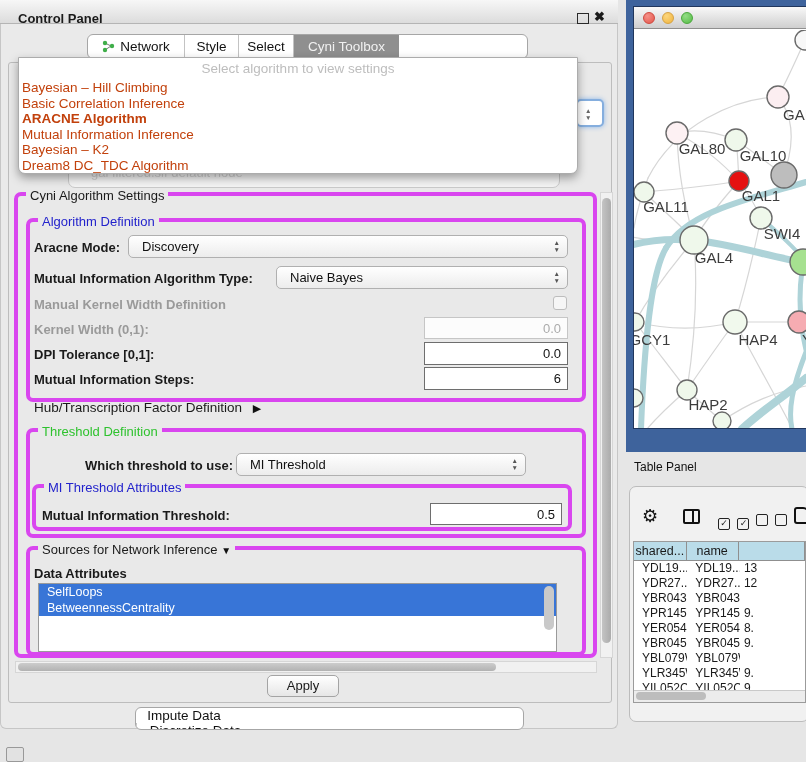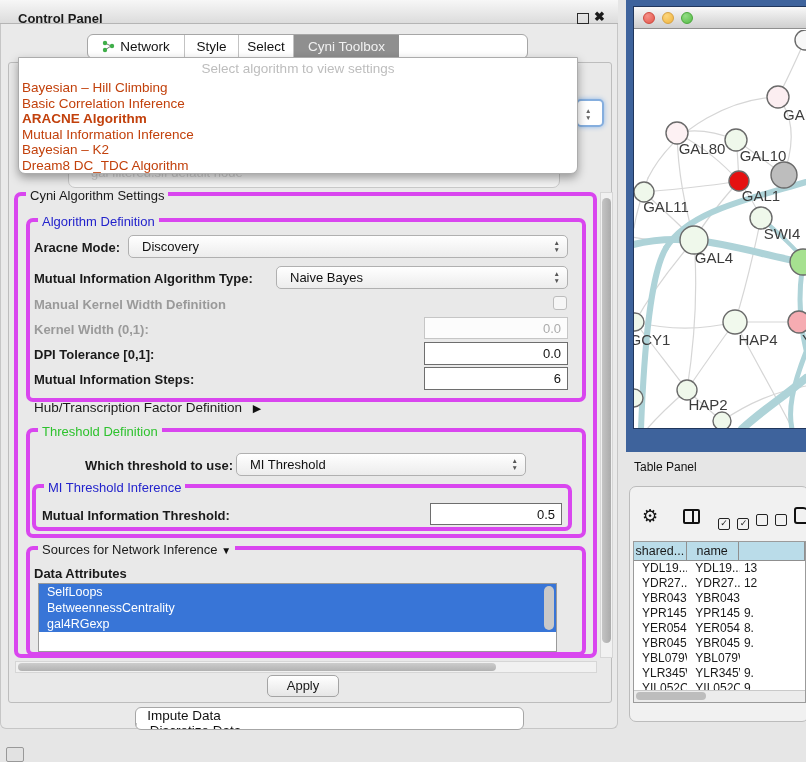--- a/index.html
+++ b/index.html
@@ -177,36 +177,35 @@
 
   <div class="abs grpbox" style="left:26px;top:428px;width:560px;height:110px;">
     <span class="grptitle t-green">Threshold Definition</span>
   </div>
   <div class="abs lbl" style="left:85px;top:458px;">Which threshold to use:</div>
   <div class="abs combo" style="left:236px;top:453px;width:290px;height:23px;">
     <span>MI Threshold</span>
     <span class="arr">▲<br>▼</span>
   </div>
   <div class="abs grpbox" style="left:32px;top:484px;width:540px;height:47px;">
-    <span class="grptitle t-blue">MI Threshold Inference</span>
+    <span class="grptitle t-blue">MI Threshold Attributes</span>
   </div>
   <div class="abs lbl" style="left:42px;top:508px;">Mutual Information Threshold:</div>
   <div class="abs field" style="left:430px;top:503px;width:132px;height:22px;">0.5</div>
 
   <div class="abs grpbox" style="left:26px;top:546px;width:560px;height:110px;">
     <span class="grptitle">
       <span>Sources for Network Inference</span>
       <span class="tri" style="font-size:10px;">▼</span>
     </span>
   </div>
   <div class="abs lbl" style="left:34px;top:566px;">Data Attributes</div>
   <div class="abs attr-list" style="left:38px;top:583px;width:519px;height:69px;" id="attr-list">
     <div class="attr-item">SelfLoops</div>
       <div class="attr-item">BetweennessCentrality</div>
-      <div class="attr-item">gal4RGexp</div>
       <div class="list-scroll"></div>
   </div>
 
   <div class="abs vtrack">
       <div class="vthumb"></div>
     </div>
   <div class="abs htrack">
       <div class="hthumb"></div>
     </div>
 

